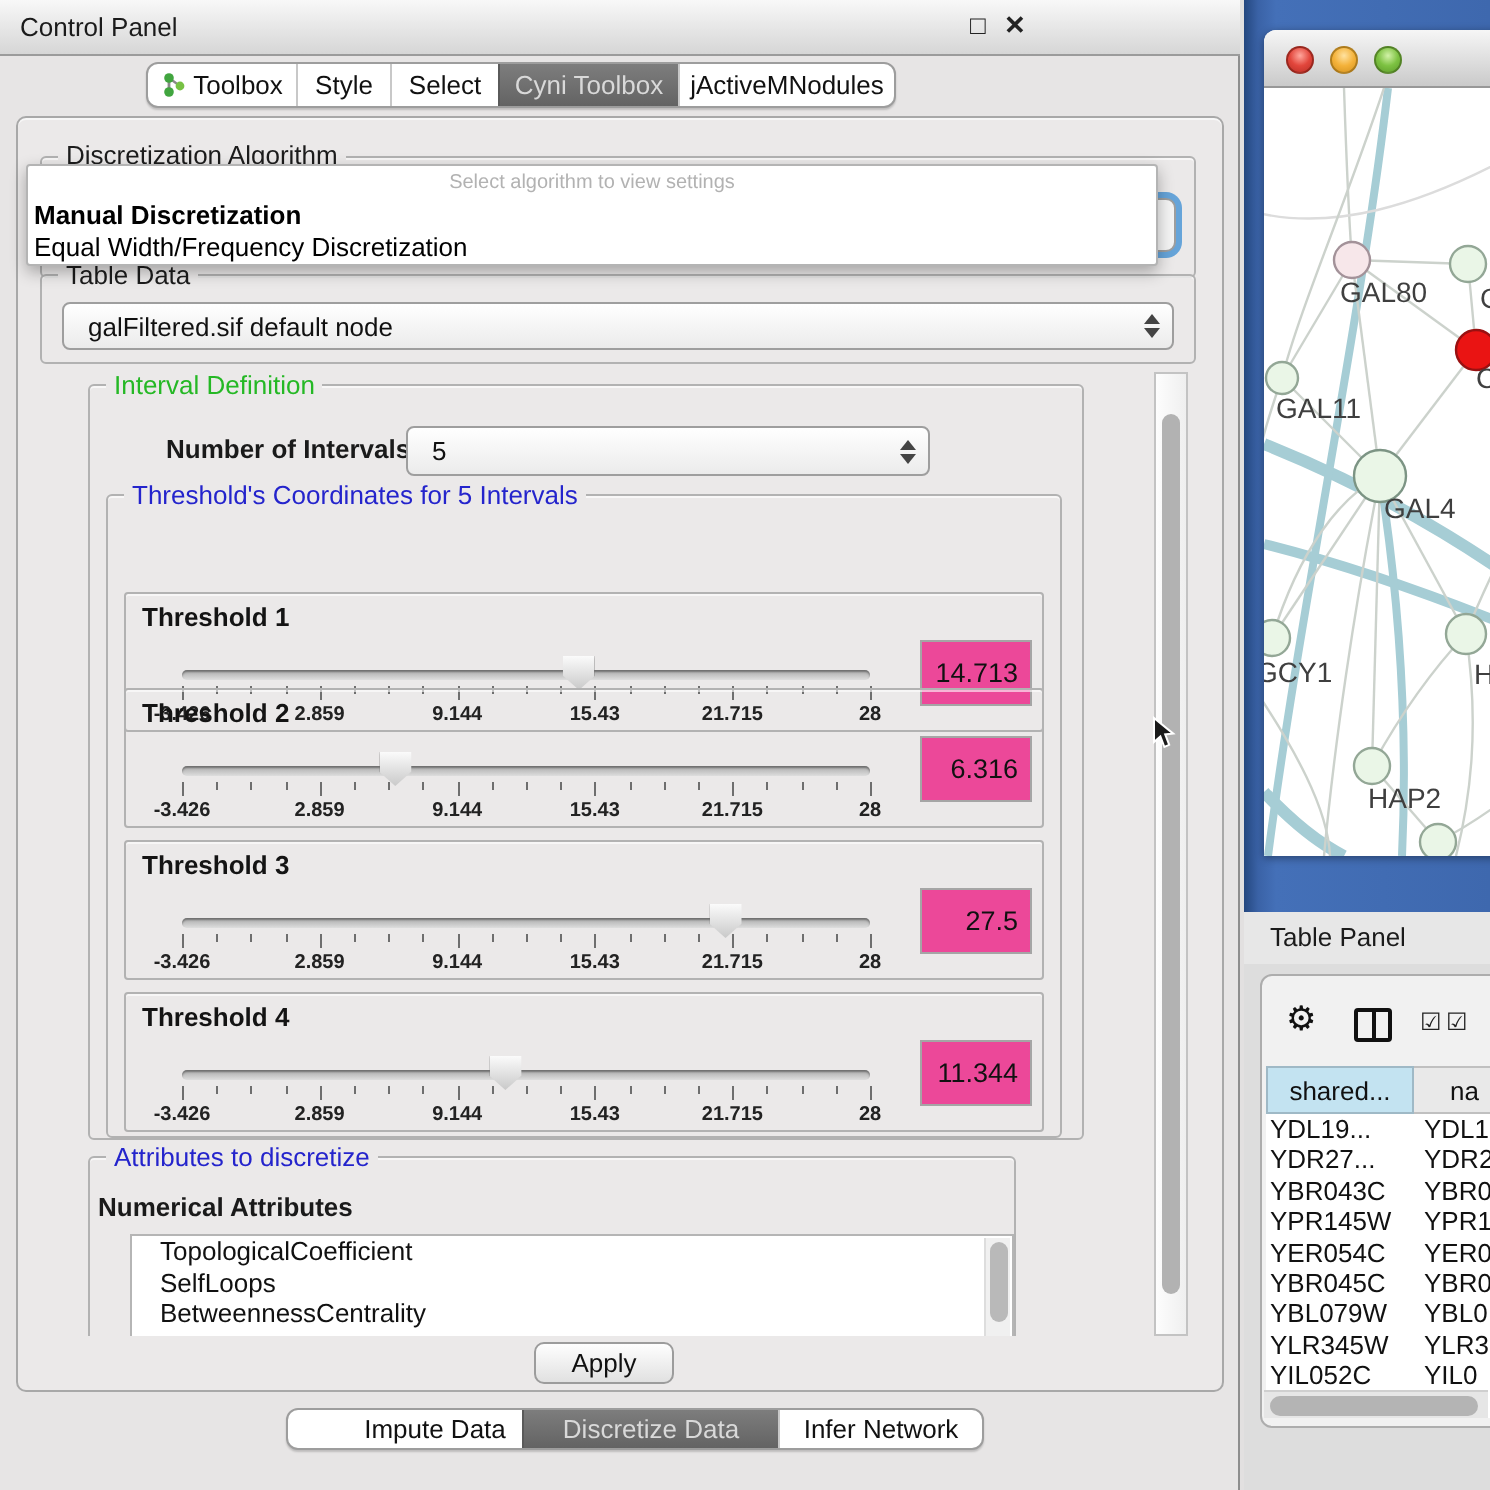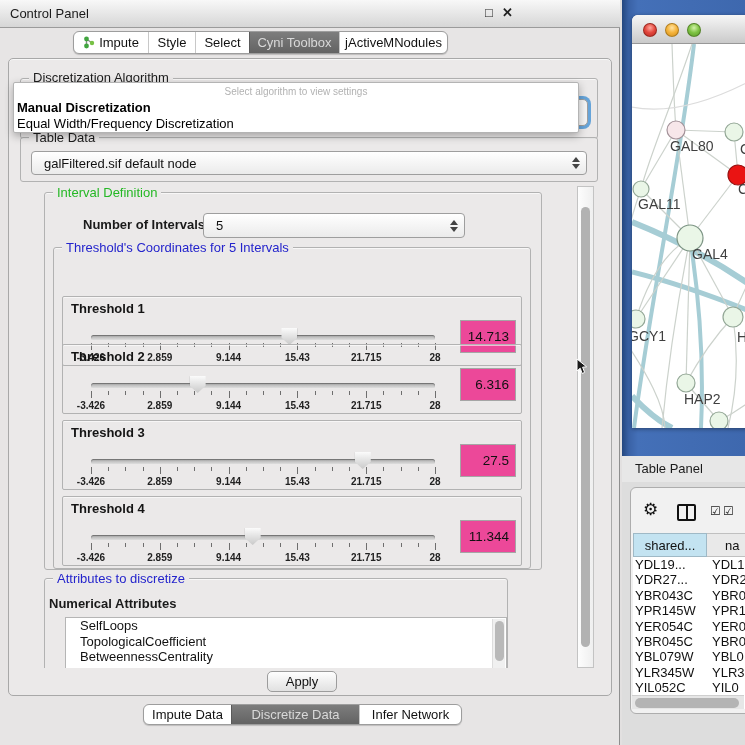--- a/index.html
+++ b/index.html
@@ -128,21 +128,21 @@
 
   <div class="seg" style="left:73px; top:31px; height:23px;">
     <div class="seg-item" style="width:74px;">
       <svg width="12" height="13">
         <line x1="3.5" y1="3" x2="3.5" y2="10" stroke="#8a8a8a" stroke-width="1.4"></line>
         <line x1="3.5" y1="3" x2="9" y2="7" stroke="#8a8a8a" stroke-width="1.2"></line>
         <circle cx="3.5" cy="3" r="2.4" fill="#41a53f"></circle>
         <circle cx="3.5" cy="10" r="2.4" fill="#41a53f"></circle>
         <circle cx="9" cy="7" r="2.2" fill="#77c144"></circle>
       </svg>
-      <span>Impute</span>
+      <span>Toolbox</span>
     </div>
     <div class="seg-item" style="width:47px;">
       <span>Style</span>
     </div>
     <div class="seg-item" style="width:54px;">
       <span>Select</span>
     </div>
     <div class="seg-item selected" style="width:90px;">
       <span>Cyni Toolbox</span>
     </div>
@@ -331,37 +331,37 @@
             </div>
           <div class="t-value">11.344</div>
         </div>
       </div>
     </div>
 
     <div class="groupbox" style="left:24px; top:392px; width:464px; height:96px;">
       <span class="gtitle blue">Attributes to discretize</span>
       <span class="bold-label" style="left:4px; top:17px;">Numerical Attributes</span>
       <div class="attr-list">
+        <div class="attr-item">TopologicalCoefficient</div>
         <div class="attr-item">SelfLoops</div>
-        <div class="attr-item">TopologicalCoefficient</div>
         <div class="attr-item">BetweennessCentrality</div>
         <div class="attr-sb">
             <div class="attr-thumb"></div>
           </div>
       </div>
     </div>
   </div>
 
   <div class="vscroll">
       <div class="vthumb"></div>
     </div>
 
   <div class="apply-btn">Apply</div>
 
-  <div class="seg" style="left:143px; top:704px; height:21px;">
+  <div class="seg" style="left:143px; top:704px; height:21px;padding-left:30px;">
     <div class="seg-item" style="width:87px;">
       <span>Impute Data</span>
     </div>
     <div class="seg-item selected" style="width:128px;">
       <span>Discretize Data</span>
     </div>
     <div class="seg-item" style="width:102px;">
       <span>Infer Network</span>
     </div>
   </div>

